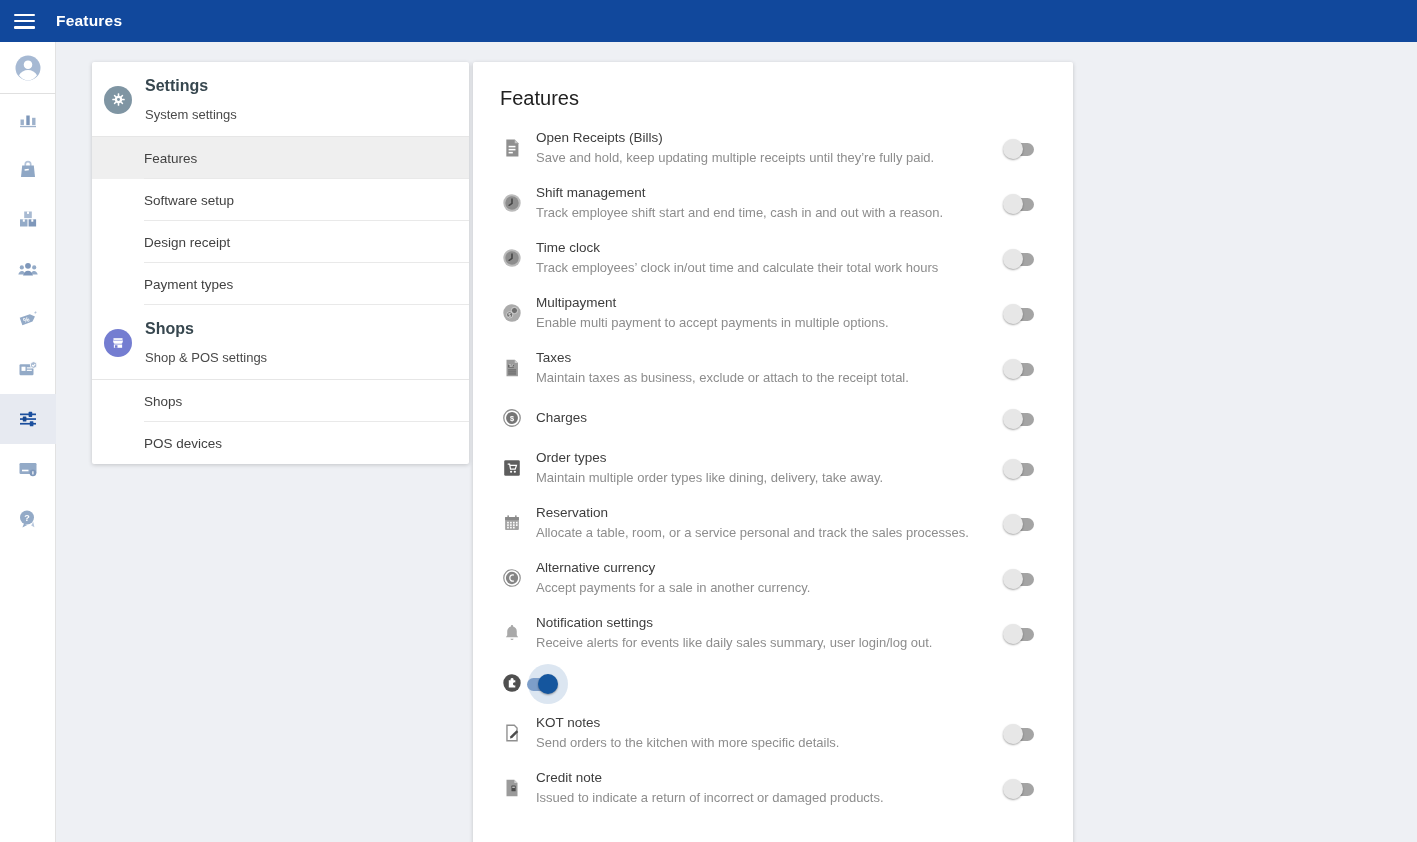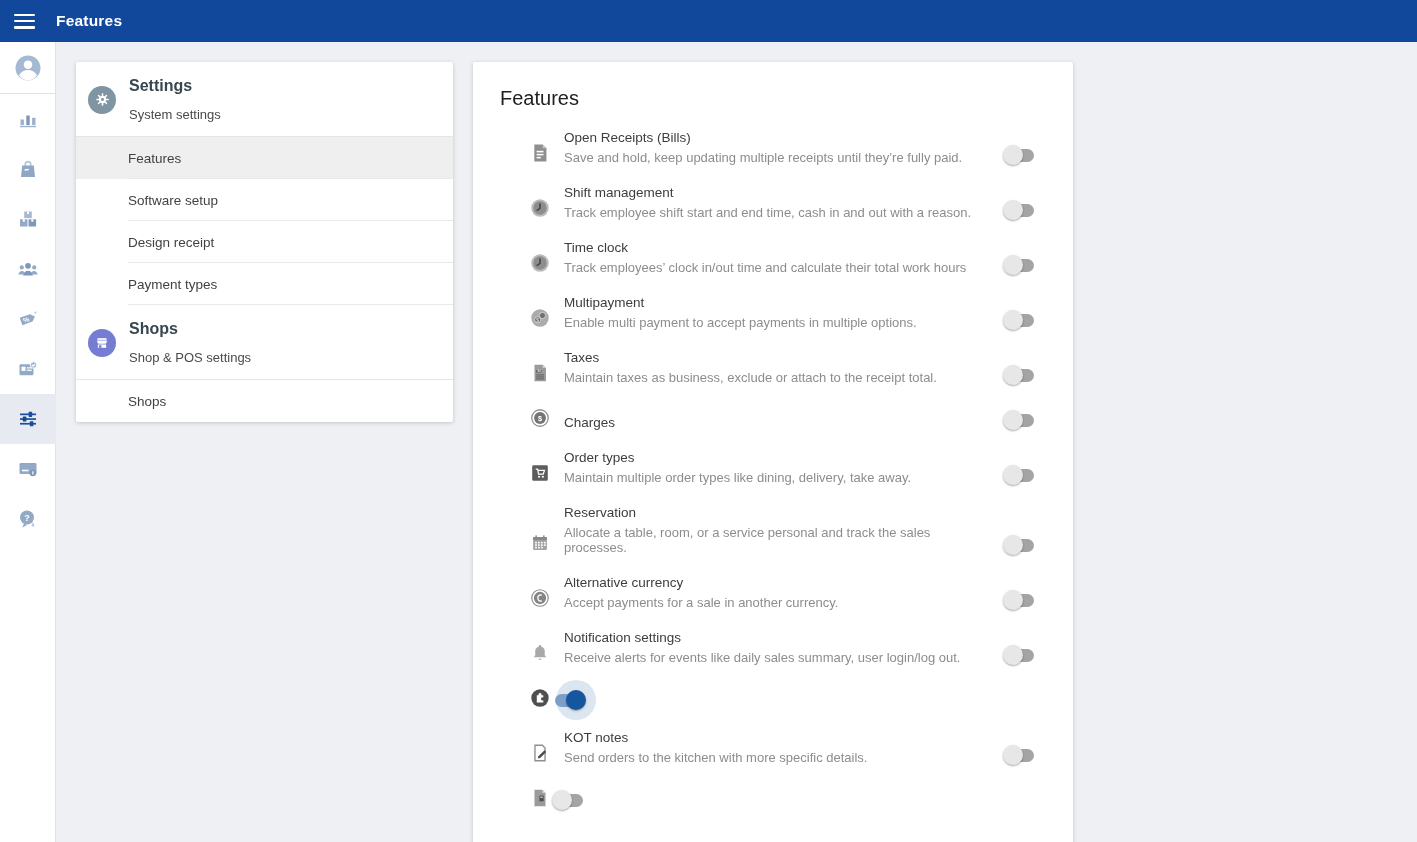--- a/index.html
+++ b/index.html
@@ -16,42 +16,42 @@
 
   
   .sidebar { position:absolute; top:42px; left:0; bottom:0; width:56px; background:#fff;
              border-right:1px solid #e2e2e2; z-index:10; }
   .sb-item { width:56px; height:50px; display:flex; align-items:center; justify-content:center; cursor:pointer; }
   .sb-item:first-child { height:52px; border-bottom:1px solid #e0e0e0; }
   .sb-item.active { background:#e7eaf1; }
   .sb-icon { display:flex; align-items:center; justify-content:center; }
 
   
-  .nav-panel { position:absolute; left:76px; top:62px; width:377px; background:#fff;
+  .nav-panel { position:absolute; left:92px; top:62px; width:377px; background:#fff;
                border-radius:2px; box-shadow:0 1px 4px rgba(0,0,0,.18); }
   .nav-header { display:flex; align-items:center; gap:13px; padding:15px 16px 14px 12px;
                 border-bottom:1px solid #e6e6e6; cursor:pointer; }
   .nav-badge { width:28px; height:28px; border-radius:50%; flex:none;
                display:flex; align-items:center; justify-content:center; }
   .nav-badge.settings { background:#7f95a3; }
   .nav-badge.shops { background:#747dd1; }
   .nav-header-text { display:flex; flex-direction:column; }
   .nav-title { font-size:16px; font-weight:bold; color:#37474f; }
   .nav-subtitle { font-size:13px; color:#4a4a4a; margin-top:12px; }
   .nav-item { position:relative; height:42px; display:flex; align-items:center;
               padding-left:52px; font-size:13.5px; color:#424242; cursor:pointer; }
   .nav-item::after { content:""; position:absolute; left:52px; right:0; bottom:0; height:1px; background:#e9e9e9; }
   .nav-section:last-child .nav-item:last-child::after { display:none; }
   .nav-item.active { background:#efefef; }
 
   .features-panel { position:absolute; left:473px; top:62px; width:600px; height:1200px;
                     background:#fff; border-radius:2px; box-shadow:0 1px 4px rgba(0,0,0,.18); }
   .panel-title { font-size:20px; font-weight:500; color:#212121; margin:25px 0 10px 27px; }
 
-  .feature-row { display:flex; align-items:flex-end; padding:10px 36px 10px 27px;margin-left:28px; }
+  .feature-row { display:flex; align-items:center; padding:10px 36px 10px 27px; }
   .f-icon { width:24px; height:24px; flex:none; margin-top:1px;
             display:flex; align-items:center; justify-content:center; }
   .f-text { flex:1; display:flex; flex-direction:column; margin-left:12px; padding-right:16px; }
   .f-title { font-size:13.5px; color:#3d3d3d; }
   .f-desc { font-size:13px; color:#8d8d8d; margin-top:5px; }
 
   
   .toggle { position:relative; width:34px; height:20px; flex:none; margin-top:3px; cursor:pointer; }
   .toggle .track { position:absolute; left:3px; top:3.5px; width:28px; height:13px;
                    border-radius:6.5px; background:#a4a4a4; }
@@ -239,20 +239,23 @@
           </span>
          <span class="nav-header-text">
            <span class="nav-title">Shops</span>
            <span class="nav-subtitle">Shop &amp; POS settings</span>
          </span>
        </div>
        <div class="nav-items">
           <div class="nav-item">
          <span class="nav-item-label">Shops</span>
        </div>
+          <div class="nav-item">
+         <span class="nav-item-label">POS devices</span>
+       </div>
         </div>
      </div>
     </div>
 </section>
 
 <section class="features-panel">
   <h1 class="panel-title">Features</h1>
   <div>
       <div class="feature-row">
        <span class="f-icon">
@@ -486,20 +489,24 @@
      </div>
       <div class="feature-row">
        <span class="f-icon">
           <svg viewBox="0 0 24 24" width="22" height="22">
             <path d="M6 3h8.5L18 6.5V21H6z" fill="#9b9b9b"></path>
             <path d="M14.5 3L18 6.5h-3.5z" fill="#d0d0d0"></path>
             <rect x="11.4" y="9.4" width="4.6" height="6.2" rx="0.6" fill="#4c4c4c"></rect>
             <rect x="12.3" y="10.6" width="2.8" height="1" fill="#fff"></rect>
           </svg>
         </span>
+       <span class="f-text">
+         <span class="f-title">Credit note</span>
+         <span class="f-desc">Issued to indicate a return of incorrect or damaged products.</span>
+       </span>
        <span class="toggle" role="switch" aria-checked="false">
 
          <span class="track"></span>
          <span class="knob"></span>
        </span>
      </div>
     </div>
 </section>
 
 </body></html>

